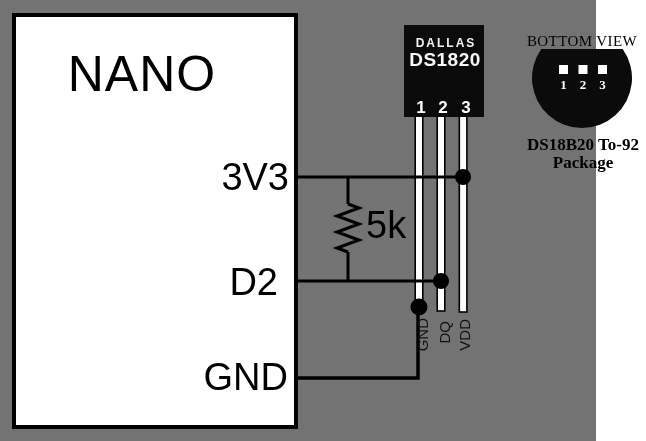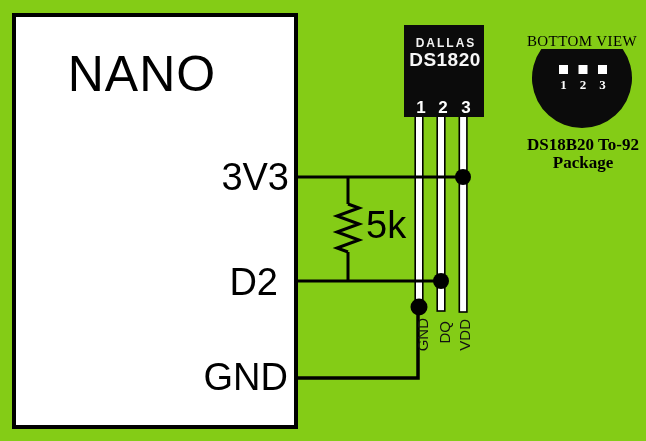--- a/index.html
+++ b/index.html
@@ -1,20 +1,20 @@
 <!DOCTYPE html>
 <html><head>
 <meta charset="utf-8">
 <style>
   html, body { margin: 0; padding: 0; background: #ffffff; }
   .stage {
     position: relative;
-    width: 646px;
+    width: 596px;
     height: 441px;
-    background: #84cc16;
+    background: #737373;
     font-family: "Liberation Sans", sans-serif;
     text-decoration: underline;
   }
   svg { display: block; }
   text { fill: #000000; }
   .sans   { font-family: "Liberation Sans", "DejaVu Sans", sans-serif; }
   .serif  { font-family: "Liberation Serif", "DejaVu Serif", serif; }
   .nano-title { font-size: 50px; letter-spacing: 1px; }
   .pin-label  { font-size: 38px; }
   .res-label  { font-size: 38px; }

